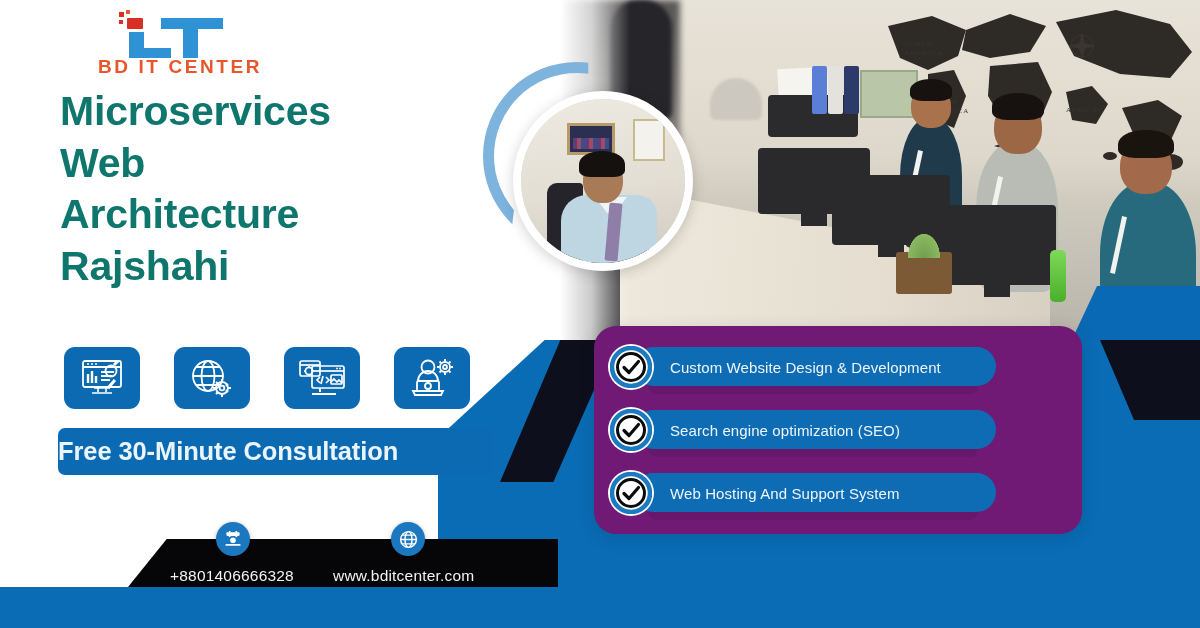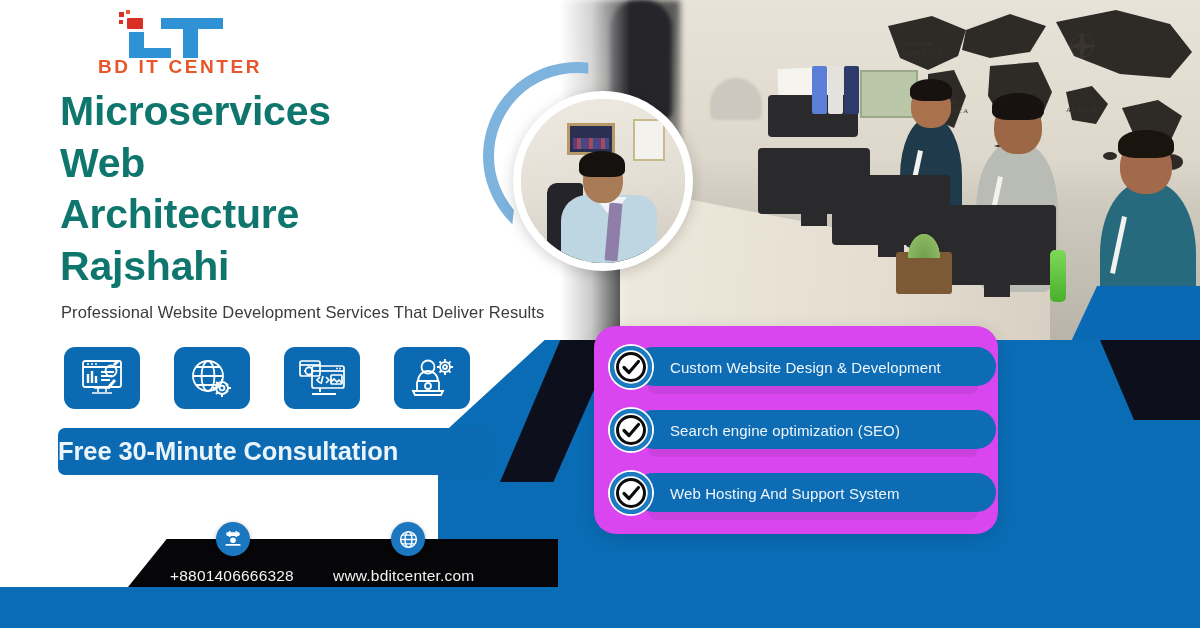--- a/index.html
+++ b/index.html
@@ -232,22 +232,22 @@
     position:absolute; left:58px; top:428px; width:436px; height:47px;
     background:#0c6ab3; border-radius:7px; display:flex; align-items:center;
   }
   .cta-label {
     margin-left:0; color:#eaf4fb; font-size:25.5px; font-weight:bold;
     letter-spacing:-.1px;
   }
 
   
   .feature-card {
-    position:absolute; left:594px; top:326px; width:404px; height:208px;
-    background:#d946ef; border-radius:22px;
+    position:absolute; left:594px; top:326px; width:488px; height:208px;
+    background:#701a75; border-radius:22px;
     box-shadow:0 4px 18px rgba(0,0,0,.13);
     padding:18px 14px; display:flex; flex-direction:column;
     justify-content:space-between;
   }
   .feature-row { position:relative; height:46px; display:flex; align-items:center; }
   .feature-pill {
     position:absolute; left:26px; top:3px; width:362px; height:39px;
     background:#0d6cb4; border-radius:20px;
   }
   .feature-shadow {
@@ -389,21 +389,20 @@
     <div class="logo-text">BD IT CENTER</div>
   </div>
 
   <h1 class="headline">
     <span>Microservices</span><br>
     <span>Web</span><br>
     <span>Architecture</span><br>
     <span>Rajshahi</span>
   </h1>
 
-  <p class="subtitle">Professional Website Development Services That Deliver Results</p>
 
   <div class="icon-row">
 
     <div class="icon-tile">
       <svg width="44" height="38" viewBox="0 0 44 38" fill="none" stroke="#ffffff" stroke-width="1.8">
         <rect x="3" y="2" width="38" height="26" rx="2"></rect>
         <path d="M3 8 H41"></path>
         <circle cx="8" cy="5" r="1" fill="#fff" stroke="none"></circle>
         <circle cx="12" cy="5" r="1" fill="#fff" stroke="none"></circle>
         <circle cx="16" cy="5" r="1" fill="#fff" stroke="none"></circle>

